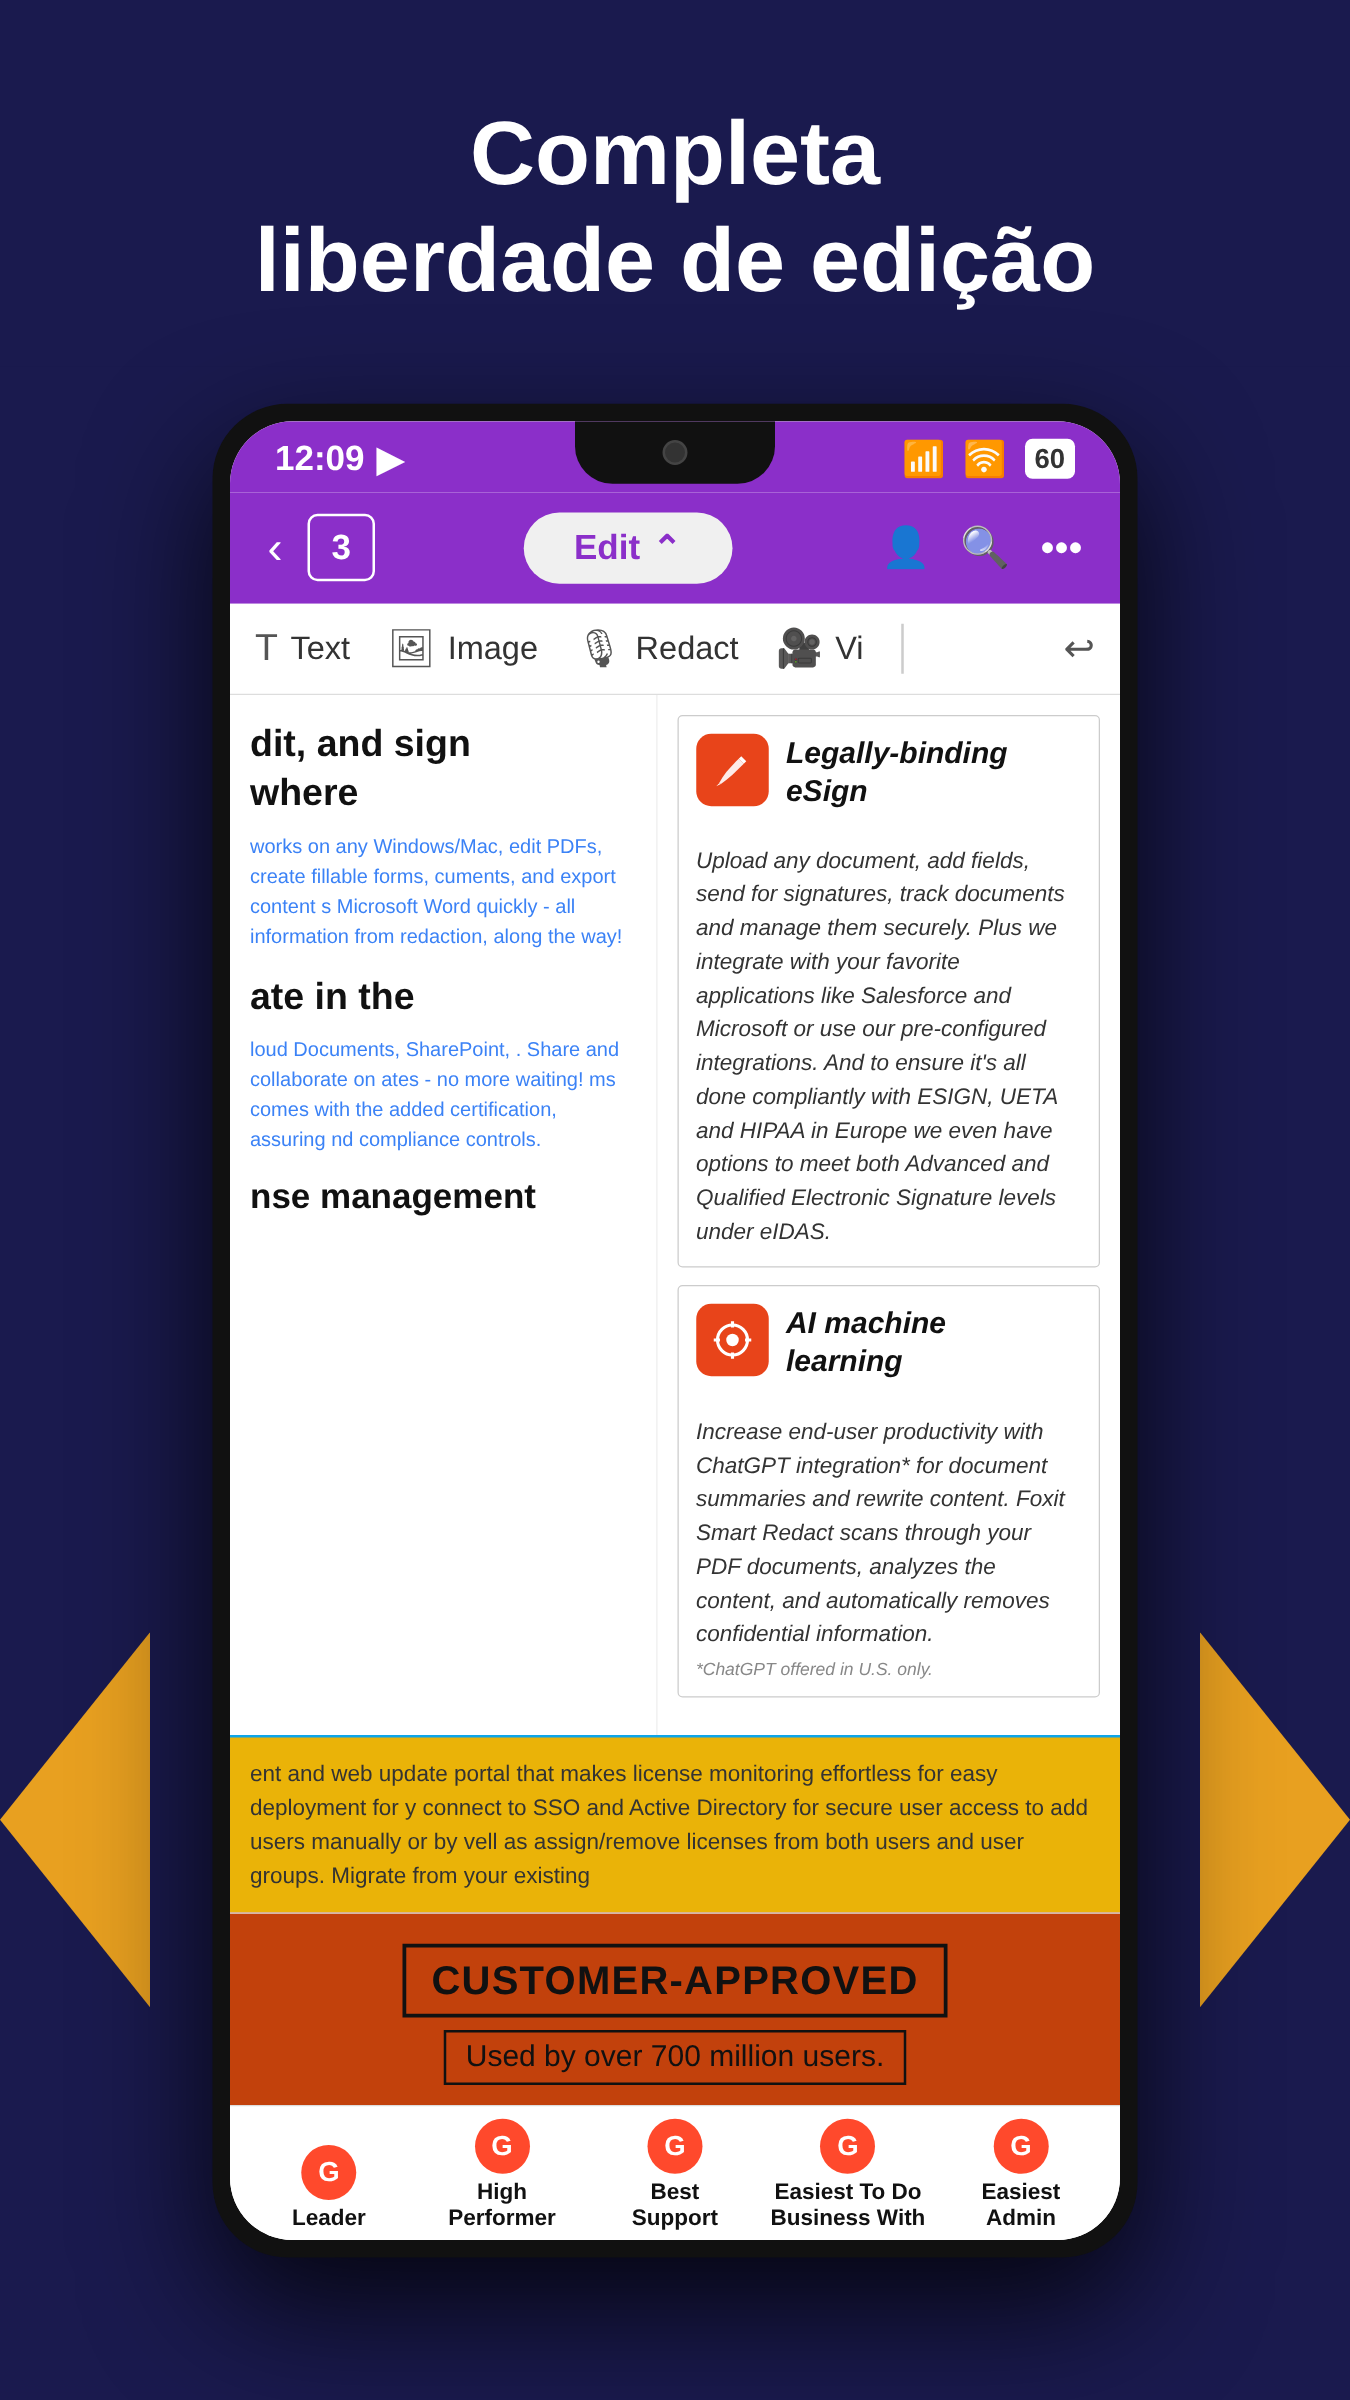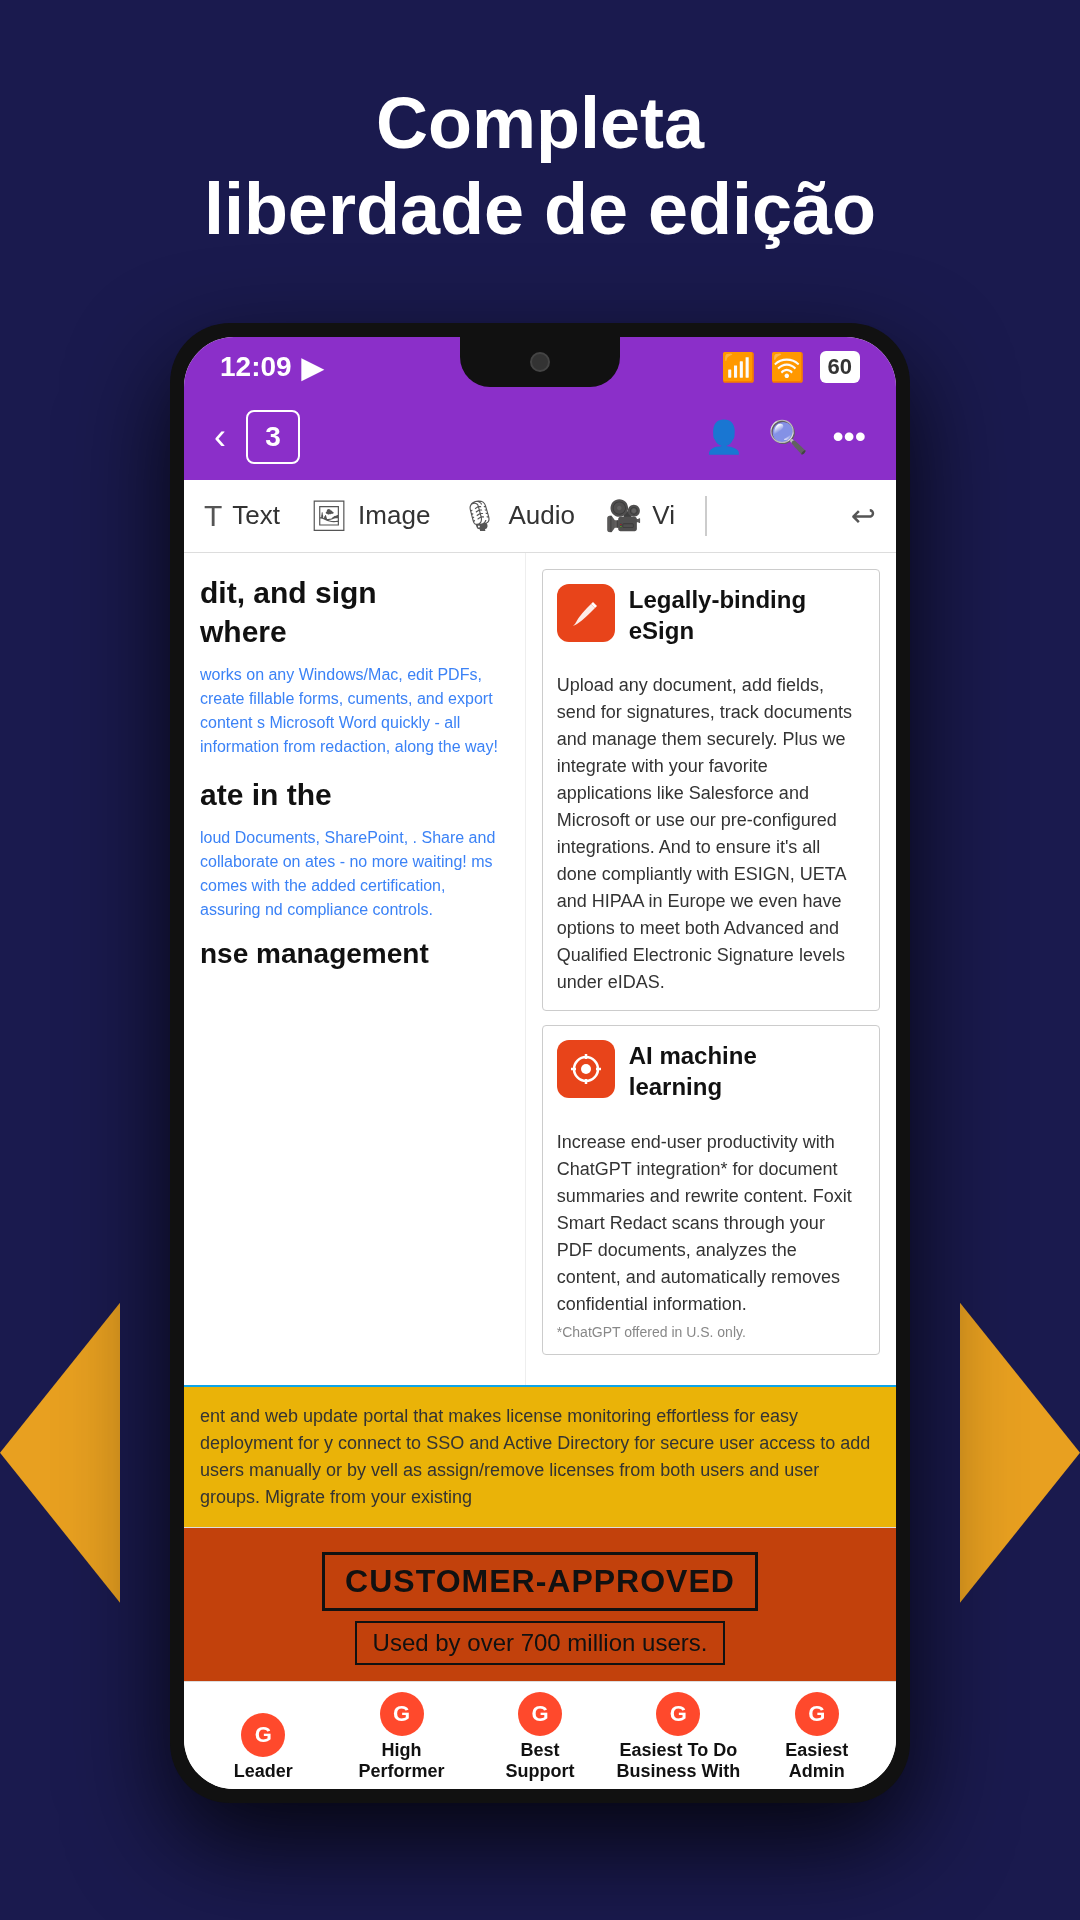--- a/index.html
+++ b/index.html
@@ -256,20 +256,21 @@
       line-height: 1.5;
       margin-bottom: 16px;
     }
 
     
     .feature-card {
       border: 1px solid #ccc;
       border-radius: 4px;
       padding: 14px;
       margin-bottom: 14px;
+      font-style: italic;
     }
 
     .feature-header {
       display: flex;
       align-items: flex-start;
       gap: 14px;
       margin-bottom: 10px;
     }
 
     .feature-icon {
@@ -434,39 +435,43 @@
             <span>🛜</span>
             <span class="battery-icon">60</span>
           </div>
         </div>
 
         <div class="app-toolbar">
           <div class="toolbar-left">
             <span class="back-btn">‹</span>
             <div class="page-num-box">3</div>
           </div>
+          <div class="edit-btn">
+            <span>Edit</span>
+            <span>⌃</span>
+          </div>
           <div class="toolbar-right">
             <span class="toolbar-icon">👤</span>
             <span class="toolbar-icon">🔍</span>
             <span class="toolbar-icon">•••</span>
           </div>
         </div>
 
         <div class="edit-mode-bar">
           <div class="edit-tool">
             <span class="edit-tool-icon">T</span>
             <span>Text</span>
           </div>
           <div class="edit-tool">
             <span class="edit-tool-icon">🖼</span>
             <span>Image</span>
           </div>
           <div class="edit-tool">
             <span class="edit-tool-icon">🎙</span>
-            <span>Audio</span>
+            <span>Redact</span>
           </div>
           <div class="edit-tool">
             <span class="edit-tool-icon">🎥</span>
             <span>Vi</span>
           </div>
           <div class="separator"></div>
           <span class="undo-btn">↩</span>
         </div>
 
         <div class="doc-content">

